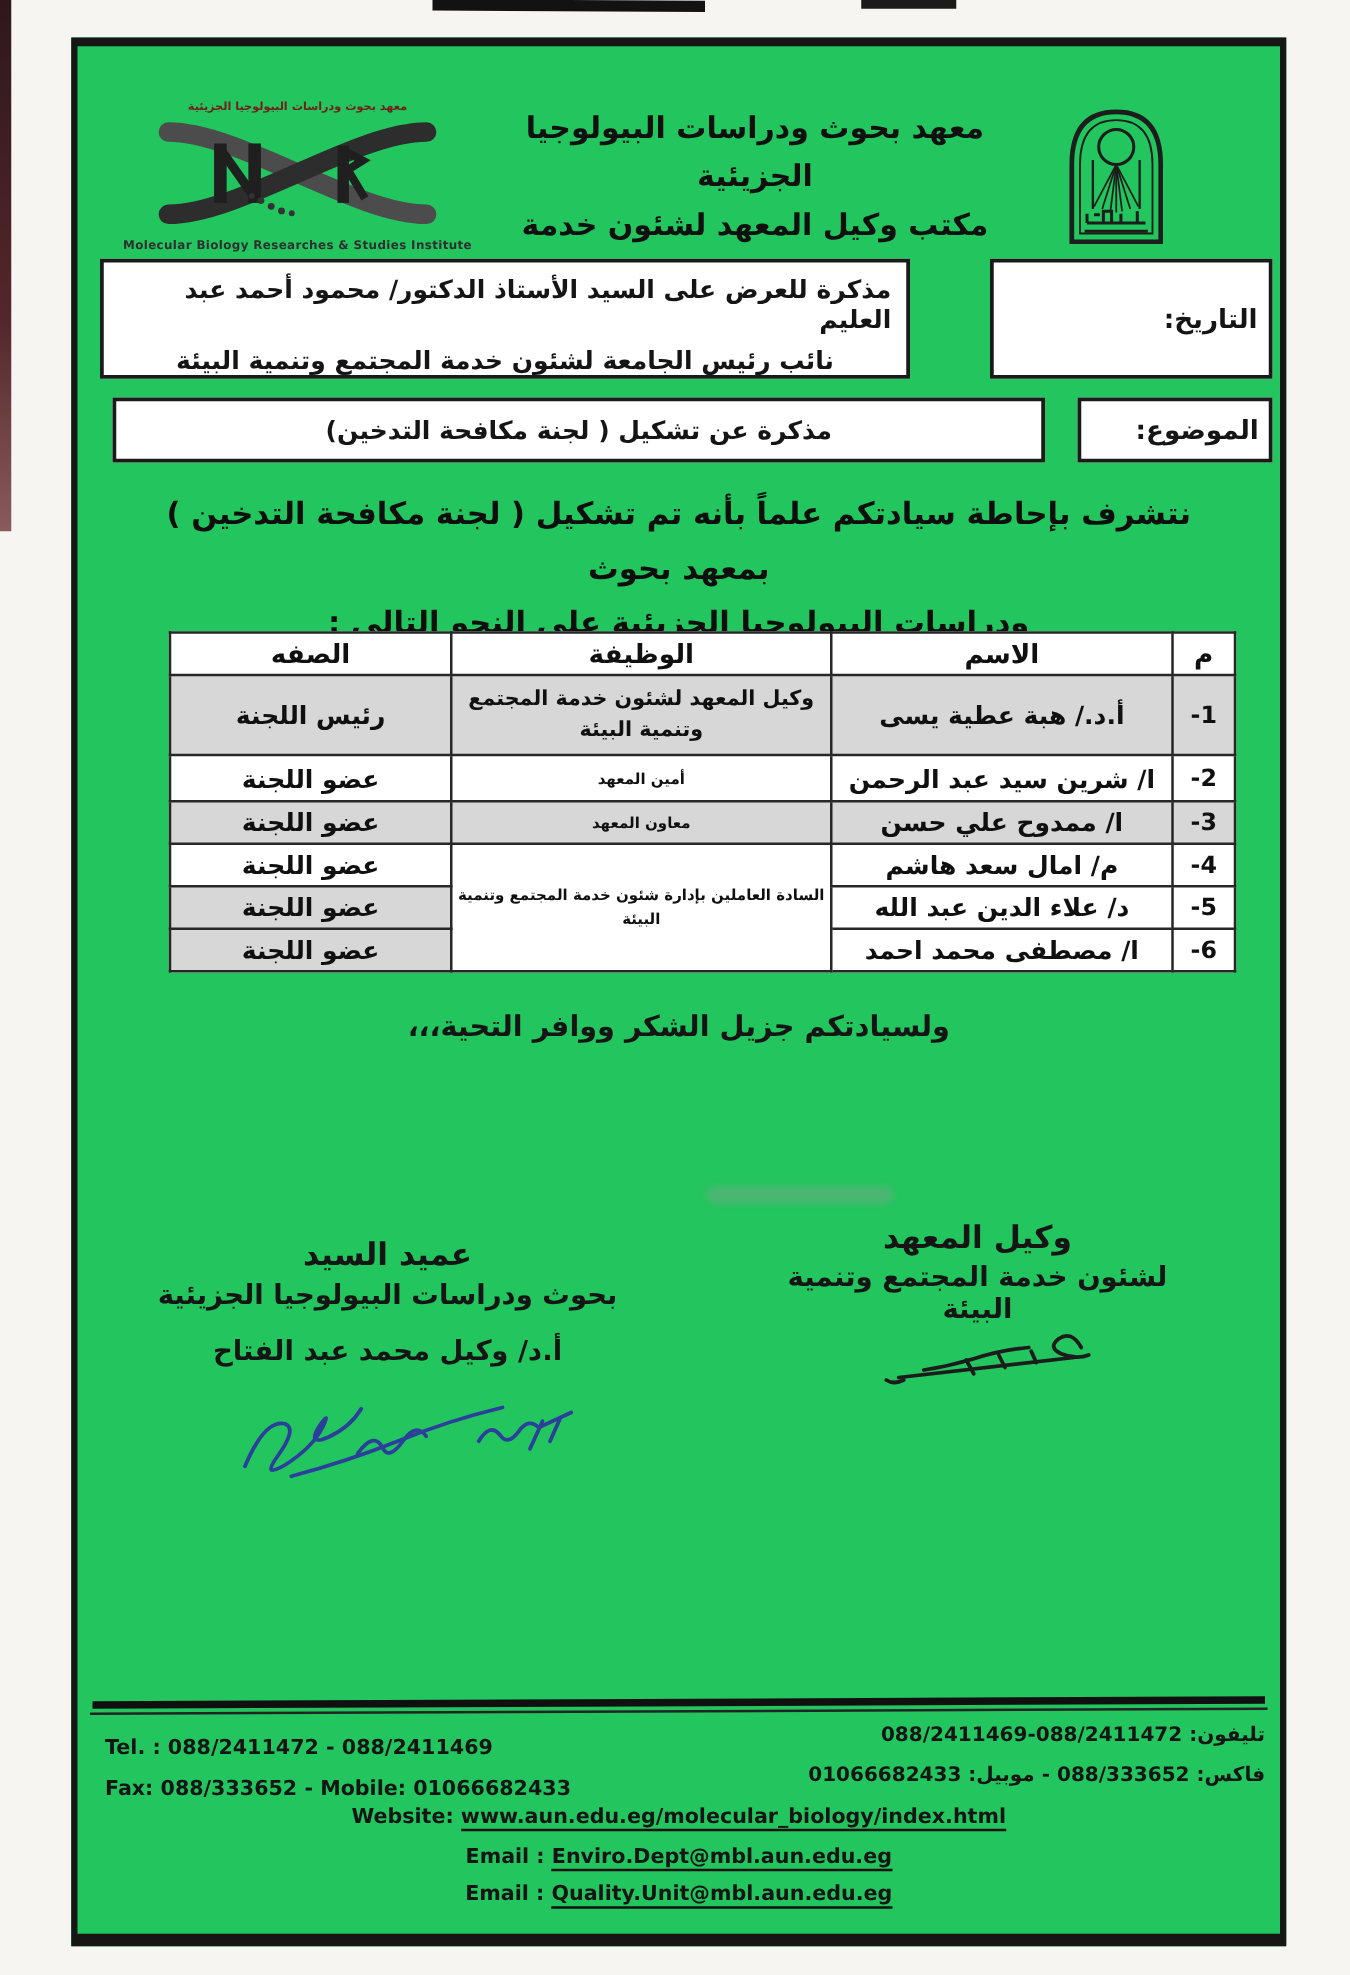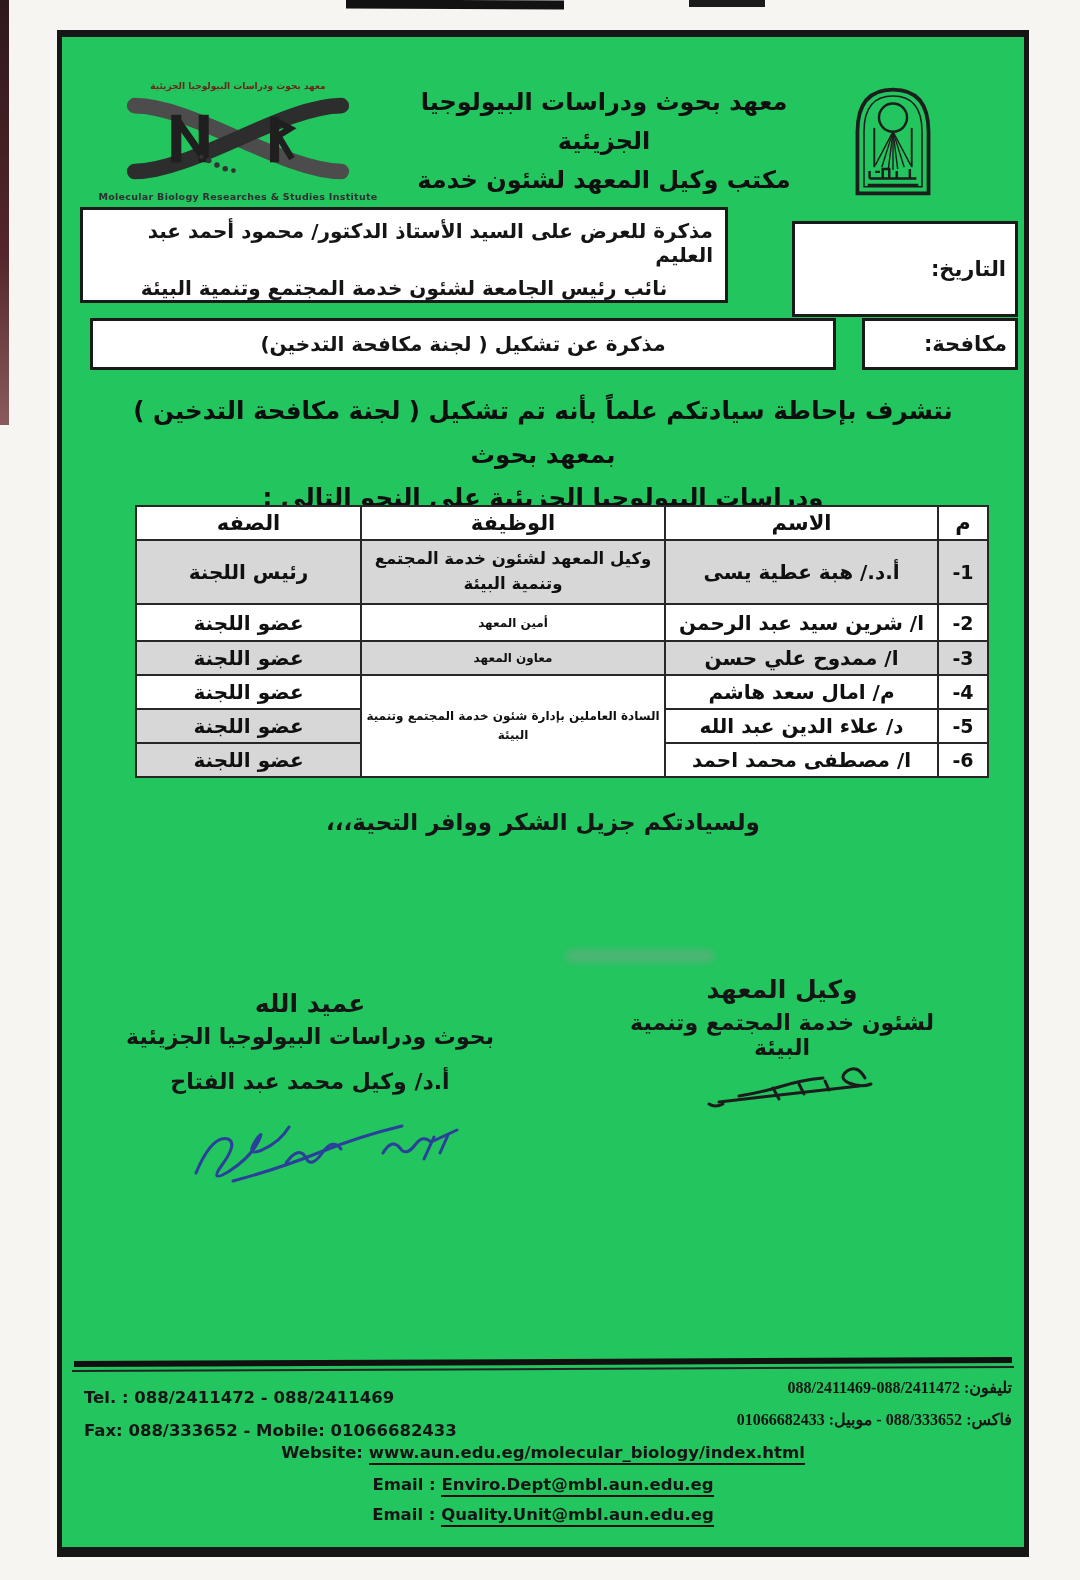--- a/index.html
+++ b/index.html
@@ -28,21 +28,21 @@
   .logo-en{font-size:9.5px;font-weight:bold;color:#2f2f2f;letter-spacing:.3px;}
   .title{left:322px;top:46px;width:440px;text-align:center;direction:rtl;
          font-size:24px;font-weight:bold;line-height:1.62;color:#101010;}
   .emblem{left:786px;top:46px;width:90px;height:116px;}
 
   
   .box{border:3px solid #1a1a1a;background:#fff;direction:rtl;box-sizing:border-box;}
   .addr-box{left:18px;top:170px;width:648px;height:96px;padding:9px 12px 0 12px;}
   .addr-l1{font-size:20px;font-weight:bold;text-align:right;}
   .addr-l2{font-size:20px;font-weight:bold;text-align:center;margin-top:9px;}
-  .date-box{left:730px;top:184px;width:226px;height:96px;display:flex;align-items:center;
+  .date-box{left:730px;top:170px;width:226px;height:96px;display:flex;align-items:center;
             padding-right:9px;font-size:21px;font-weight:bold;}
   .subj-val{left:28px;top:281px;width:746px;height:52px;display:flex;align-items:center;justify-content:center;
             font-size:20px;font-weight:bold;text-align:right;}
   .subj-lab{left:800px;top:281px;width:156px;height:52px;display:flex;align-items:center;
             padding-right:8px;font-size:21px;font-weight:bold;}
 
   
   .bodytxt{left:35px;top:352px;width:892px;direction:rtl;text-align:center;
            font-size:24.5px;font-weight:bold;line-height:1.78;color:#0e0e0e;}
 
@@ -68,21 +68,21 @@
   .sig-t1{font-size:25px;}
   .sig-t2{font-size:22px;margin-top:6px;}
   .sig-name{font-size:22px;margin-top:20px;}
   .sig-svg-black{margin-top:0px;}
   .sig-svg-blue{position:absolute;left:58px;top:112px;}
 
   
   .rule1{left:12px;top:1322px;width:938px;height:6px;background:#101010;transform:rotate(-.25deg);}
   .rule2{left:10px;top:1331px;width:942px;height:2px;background:#232323;transform:rotate(-.25deg);}
   .foot-ar{left:470px;top:1341px;width:480px;direction:rtl;text-align:left;font-size:16px;font-weight:bold;}
-  .foot-ar div{text-align:right;font-family:Liberation Serif, serif;}
+  .foot-ar div{text-align:right;}
   .foot-ar .l2{margin-top:13px;}
   .foot-en{left:22px;top:1351px;width:470px;font-size:16.5px;font-weight:bold;}
   .foot-en .l2{margin-top:14px;}
   .foot-center{left:0;width:962px;text-align:center;font-size:16.5px;font-weight:bold;}
   .fc-web{top:1406px;}
   .fc-e1{top:1438px;}
   .fc-e2{top:1468px;}
   .ulink{border-bottom:2px solid #111;padding-bottom:1px;}
 </style>
 </head>
@@ -150,21 +150,21 @@
     <div class="addr-l2">نائب رئيس الجامعة لشئون خدمة المجتمع وتنمية البيئة</div>
   </div>
   <div class="box date-box">
     <span>التاريخ:</span>
   </div>
 
   <div class="box subj-val">
     <span>مذكرة عن تشكيل ( لجنة مكافحة التدخين)</span>
   </div>
   <div class="box subj-lab">
-    <span>مكافحة:</span>
+    <span>الموضوع:</span>
   </div>
 
   <div class="bodytxt">
     <div>نتشرف بإحاطة سيادتكم علماً بأنه تم تشكيل ( لجنة مكافحة التدخين ) بمعهد بحوث</div>
     <div>ودراسات البيولوجيا الجزيئية على النحو التالي :</div>
   </div>
 
   <table class="ctable">
     <tbody>
         <tr style="height:34px">
@@ -220,21 +220,21 @@
         <path d="M188 18 q-8 -14 -18 -7 q-9 7 2 12 q12 5 22 1"></path>
         <path d="M182 26 L42 42"></path>
         <path d="M62 36 q20 -3 40 -9 q22 -7 44 -9"></path>
         <path d="M96 28 l6 11 M122 24 l5 10 M148 21 l4 9"></path>
         <path d="M46 44 q-8 4 -14 0"></path>
       </g>
     </svg>
   </div>
 
   <div class="sig sig-left">
-    <div class="sig-t1">عميد الله</div>
+    <div class="sig-t1">عميد السيد</div>
     <div class="sig-t2">بحوث ودراسات البيولوجيا الجزيئية</div>
     <div class="sig-name">أ.د/ وكيل محمد عبد الفتاح</div>
     <svg class="sig-svg-blue" width="300" height="95" viewBox="0 0 300 95">
       <g stroke="#2b3f9b" stroke-width="3" fill="none" stroke-linecap="round">
         <path d="M18 72 q16 -38 32 -34 q10 4 -6 26 q-13 18 6 7 q22 -14 30 -30 q7 -14 -2 -2 q-11 17 6 10 q18 -8 27 -23"></path>
         <path d="M55 80 q45 -12 85 -28 q42 -17 84 -27"></path>
         <path d="M108 62 q13 -18 20 -5 q5 11 17 -6 q10 -14 18 -3"></path>
         <path d="M205 52 q9 -15 17 -5 q6 9 15 -3 q8 -11 16 -3 l 26 -12"></path>
         <path d="M246 58 l10 -22 M262 52 l8 -18"></path>
       </g>

